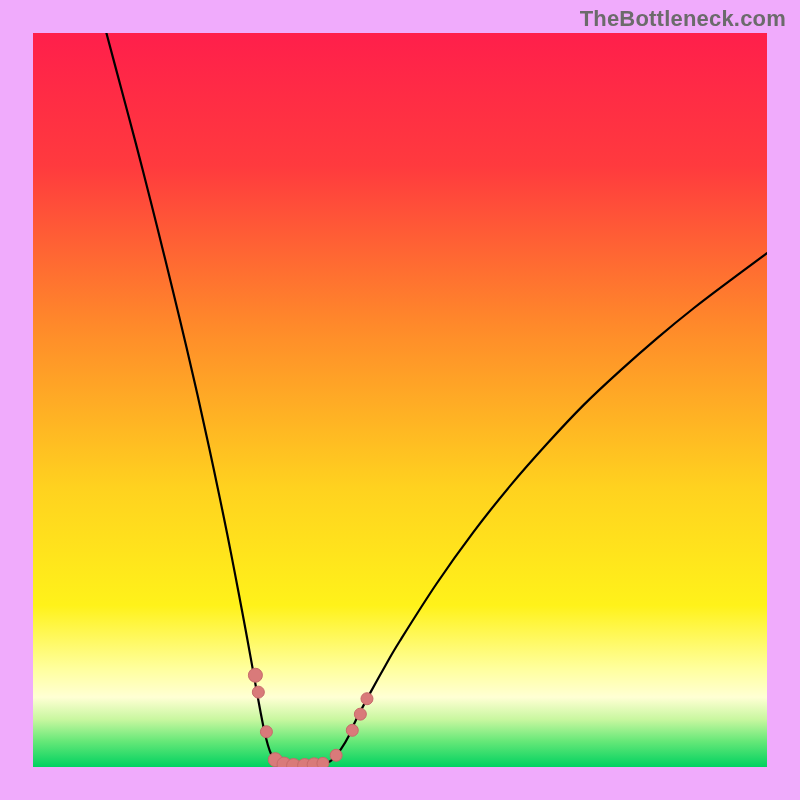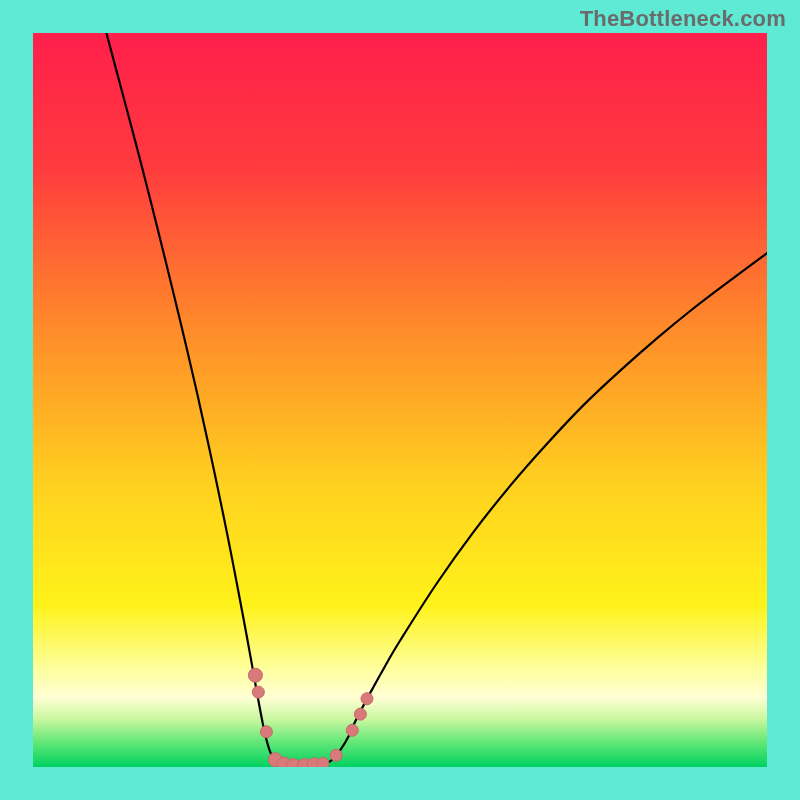--- a/index.html
+++ b/index.html
@@ -10,21 +10,21 @@
     background: #000;
     overflow: hidden;
     font-family: Arial, Helvetica, sans-serif;
   }
   .frame {
     position: absolute;
     left: 0;
     top: 0;
     width: 800px;
     height: 800px;
-    background: #5eead4;
+    background: #f0abfc;
   }
   .plot {
     position: absolute;
     left: 33px;
     top: 33px;
     width: 734px;
     height: 734px;
     overflow: hidden;
   }
   .gradient {

